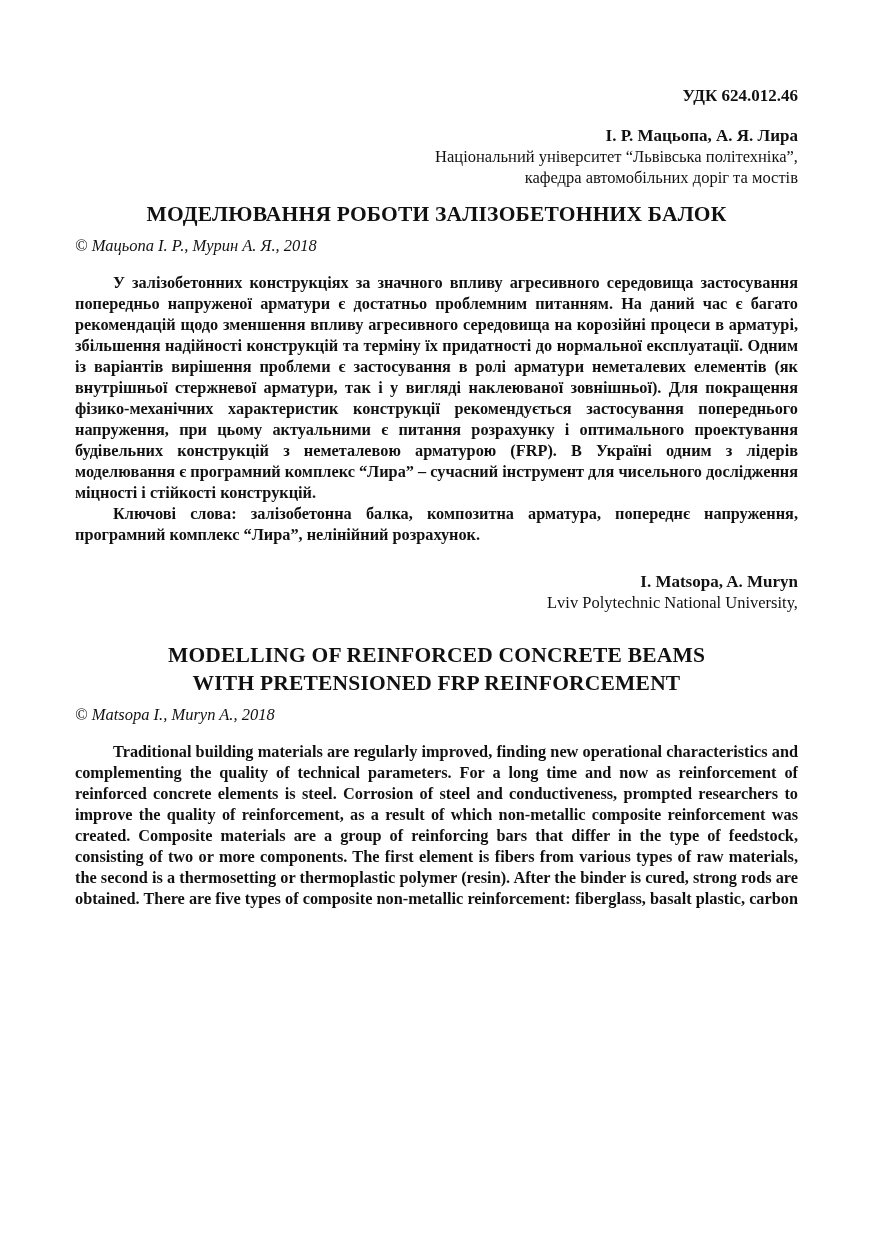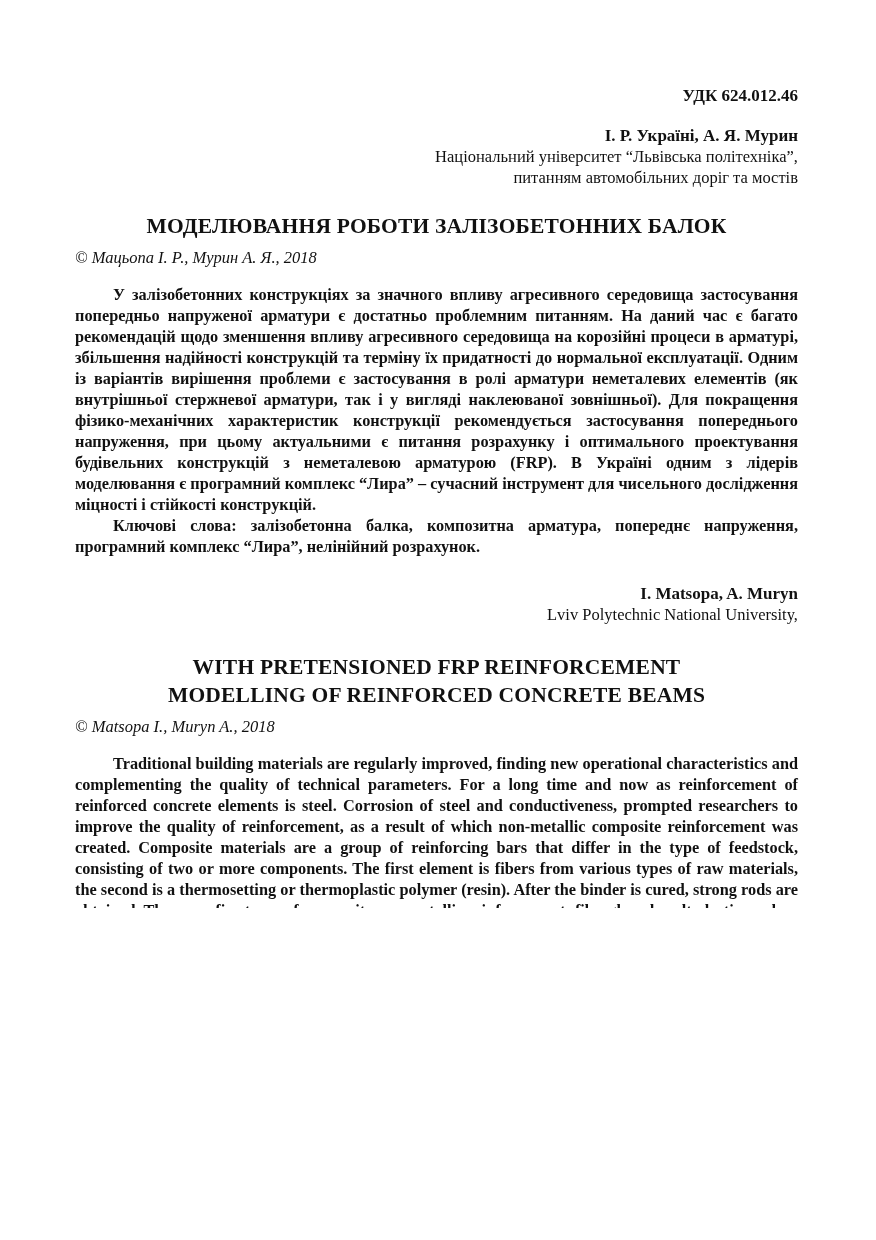--- a/index.html
+++ b/index.html
@@ -28,21 +28,21 @@
     margin-top: 20px;
     text-align: right;
     font-size: 16.5px;
     line-height: 21px;
   }
   .authors-names {
     font-weight: bold;
     font-size: 17px;
   }
   .article-title {
-    margin-top: 24px;
+    margin-top: 12px;
     text-align: center;
     font-weight: bold;
     font-size: 21.5px;
     line-height: 28px;
     letter-spacing: 0.2px;
   }
   .copyright {
     margin-top: 8px;
     font-style: italic;
     font-size: 16.5px;
@@ -82,44 +82,44 @@
   }
 </style>
 </head>
 <body>
 
 <div class="page">
 
   <div class="udk">УДК 624.012.46</div>
 
   <div class="authors-block">
-    <div class="authors-names">І. Р. Україні, А. Я. Мурин</div>
+    <div class="authors-names">І. Р. Мацьопа, А. Я. Лира</div>
     <div>Національний університет “Львівська політехніка”,</div>
-    <div>питанням автомобільних доріг та мостів</div>
+    <div>кафедра автомобільних доріг та мостів</div>
   </div>
 
   <div class="article-title">
     <div>МОДЕЛЮВАННЯ РОБОТИ ЗАЛІЗОБЕТОННИХ БАЛОК</div>
   </div>
 
   <div class="copyright">© Мацьопа І. Р., Мурин А. Я., 2018</div>
 
   <div class="abstract">
     <p>У залізобетонних конструкціях за значного впливу агресивного середовища застосування попередньо напруженої арматури є достатньо проблемним питанням. На даний час є багато рекомендацій щодо зменшення впливу агресивного середовища на корозійні процеси в арматурі, збільшення надійності конструкцій та терміну їх придатності до нормальної експлуатації. Одним із варіантів вирішення проблеми є застосування в ролі арматури неметалевих елементів (як внутрішньої стержневої арматури, так і у вигляді наклеюваної зовнішньої). Для покращення фізико-механічних характеристик конструкції рекомендується застосування попереднього напруження, при цьому актуальними є питання розрахунку і оптимального проектування будівельних конструкцій з неметалевою арматурою (FRP). В Україні одним з лідерів моделювання є програмний комплекс “Лира” – сучасний інструмент для чисельного дослідження міцності і стійкості конструкцій.</p>
     <p>Ключові слова: залізобетонна балка, композитна арматура, попереднє напруження, програмний комплекс “Лира”, нелінійний розрахунок.</p>
   </div>
 
   <div class="authors-block english">
     <div class="authors-names">I. Matsopa, A. Muryn</div>
     <div>Lviv Polytechnic National University,</div>
   </div>
 
   <div class="article-title english">
+    <div>MODELLING OF REINFORCED CONCRETE BEAMS</div>
     <div>WITH PRETENSIONED FRP REINFORCEMENT</div>
-    <div>MODELLING OF REINFORCED CONCRETE BEAMS</div>
   </div>
 
   <div class="copyright">© Matsopa I., Muryn A., 2018</div>
 
   <div class="abstract">
     <p>Traditional building materials are regularly improved, finding new operational characteristics and complementing the quality of technical parameters. For a long time and now as reinforcement of reinforced concrete elements is steel. Corrosion of steel and conductiveness, prompted researchers to improve the quality of reinforcement, as a result of which non-metallic composite reinforcement was created. Composite materials are a group of reinforcing bars that differ in the type of feedstock, consisting of two or more components. The first element is fibers from various types of raw materials, the second is a thermosetting or thermoplastic polymer (resin). After the binder is cured, strong rods are obtained. There are five types of composite non-metallic reinforcement: fiberglass, basalt plastic, carbon fiber, hybrid, glass reinforced polyethylene terephthalate. Non-metallic element as replacements for internal rod, and gluing to the surface of reinforced concrete structures of composite tapes or fabrics. To improve the physical and mechanical characteristics of the structure, recommended applied the previous tension, calculation and optimal design of building structures with non-metal reinforcement (FRP) are relevant. For modeling of building structures, software package in which the implemented finite element method are used, the most famous of them are Ansys, Femap, Nastran, Lira, Scad, the last two are Ukrainian</p>
   </div>
 
   <div class="page-number">39</div>
 

